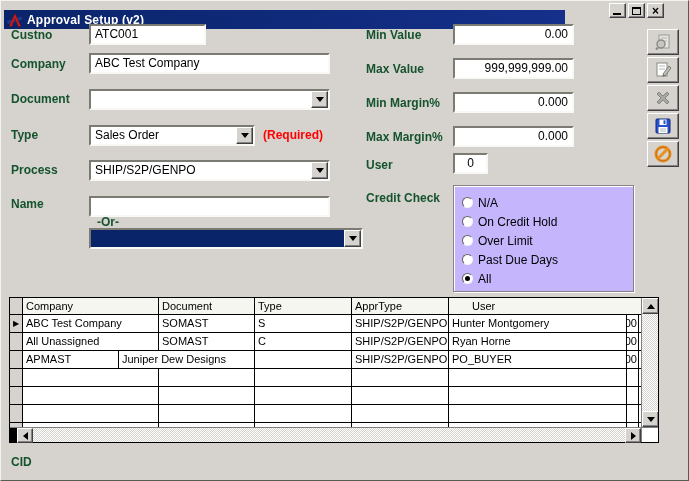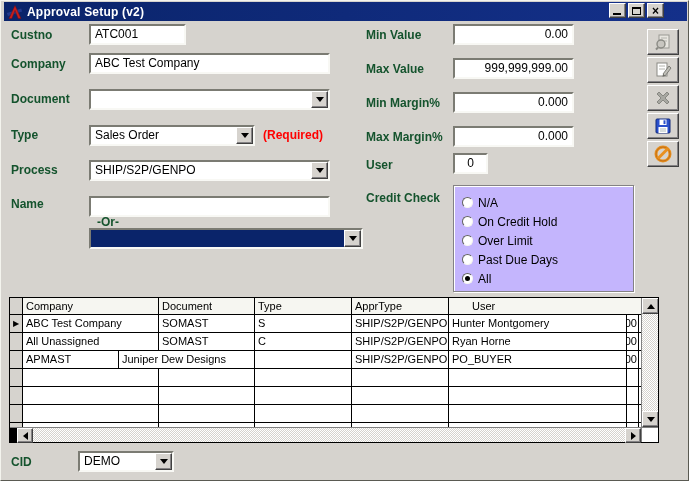--- a/index.html
+++ b/index.html
@@ -5,21 +5,21 @@
   * { margin:0; padding:0; box-sizing:border-box; }
   html,body { width:689px; height:481px; }
   body { font-family:"Liberation Sans", sans-serif; background:#d6d3ce; }
   .window {
     position:relative; width:689px; height:481px; background:#d6d3ce; overflow:hidden;
     border-top:1px solid #f4f4ee; border-left:1px solid #f4f4ee;
     border-right:1px solid #5a5a52; border-bottom:1px solid #5a5a52;
   }
   
   .titlebar {
-    position:absolute; left:3px; top:1px; width:683px; height:19px;
+    position:absolute; left:3px; top:9px; width:561px; height:19px;
     background:linear-gradient(90deg,#0a246a,#14308a);
     display:flex; align-items:center; padding-left:3px; color:#fff;
   }
   .titlebar .title { font-weight:bold; font-size:12px; margin-left:4px; letter-spacing:.2px; }
   .winbtns { position:absolute; top:2px; left:608px; display:flex; gap:2px; }
   .winbtn {
     width:17px; height:15px; background:#d6d3ce; position:relative;
     border:1px solid; border-color:#fff #404040 #404040 #fff;
     box-shadow:inset -1px -1px 0 #848284; font-size:10px; font-weight:bold;
     display:flex; align-items:center; justify-content:center; color:#000;
@@ -121,21 +121,21 @@
       </div>
     <div class="winbtn">
         <span class="glyph-max"></span>
       </div>
     <div class="winbtn">
         <span class="glyph-close">×</span>
       </div>
   </div>
 
   <span class="lbl" style="left:10px; top:27px;">Custno</span>
-  <div class="field" style="left:88px; top:23px; width:97px; height:21px;">ATC001</div>
+  <div class="field" style="left:88px; top:23px; width:117px; height:21px;">ATC001</div>
 
   <span class="lbl" style="left:10px; top:56px;">Company</span>
   <div class="field" style="left:88px; top:52px; width:241px; height:21px;">ABC Test Company</div>
 
   <span class="lbl" style="left:10px; top:91px;">Document</span>
   <div class="field combo" style="left:88px; top:88px; width:241px; height:21px;">
     <span></span>
     <span class="combo-btn">
         <span class="arr-d"></span>
       </span>
@@ -347,20 +347,14 @@
         </div>
       <div class="htrack"></div>
       <div class="sbtn">
           <span class="arr-r"></span>
         </div>
       <div class="corner"></div>
     </div>
   </div>
 
   <span class="lbl" style="left:10px; top:454px;">CID</span>
-  <div class="field combo" style="left:77px; top:450px; width:96px; height:21px;">
-    <span>DEMO</span>
-    <span class="combo-btn">
-        <span class="arr-d"></span>
-      </span>
-  </div>
 
 </div>
 
 </body></html>

